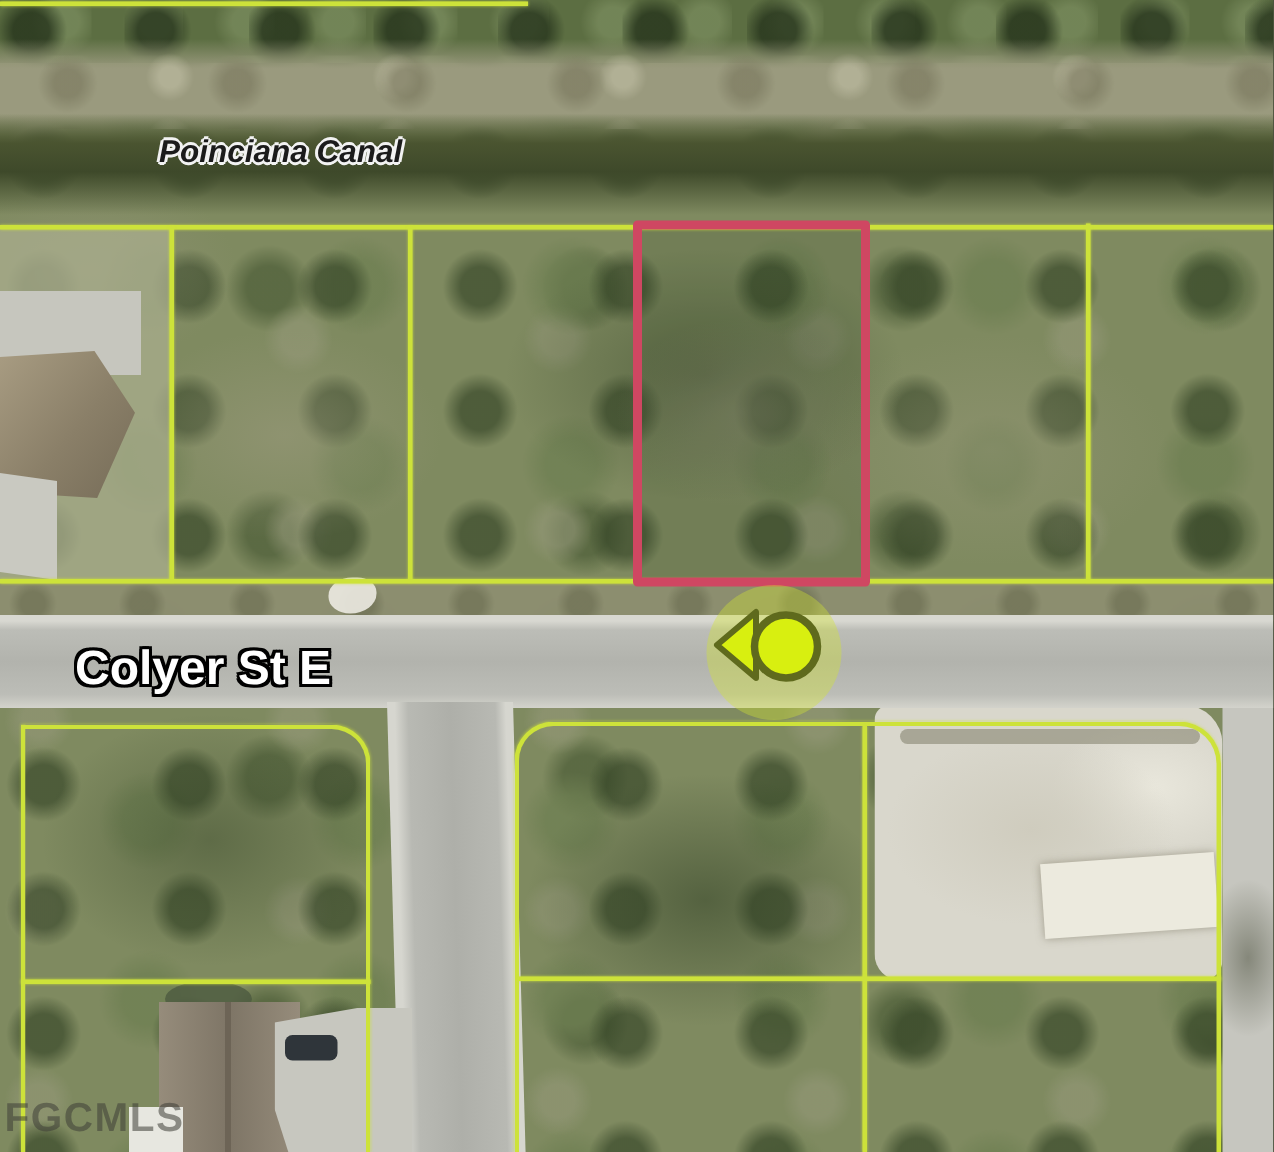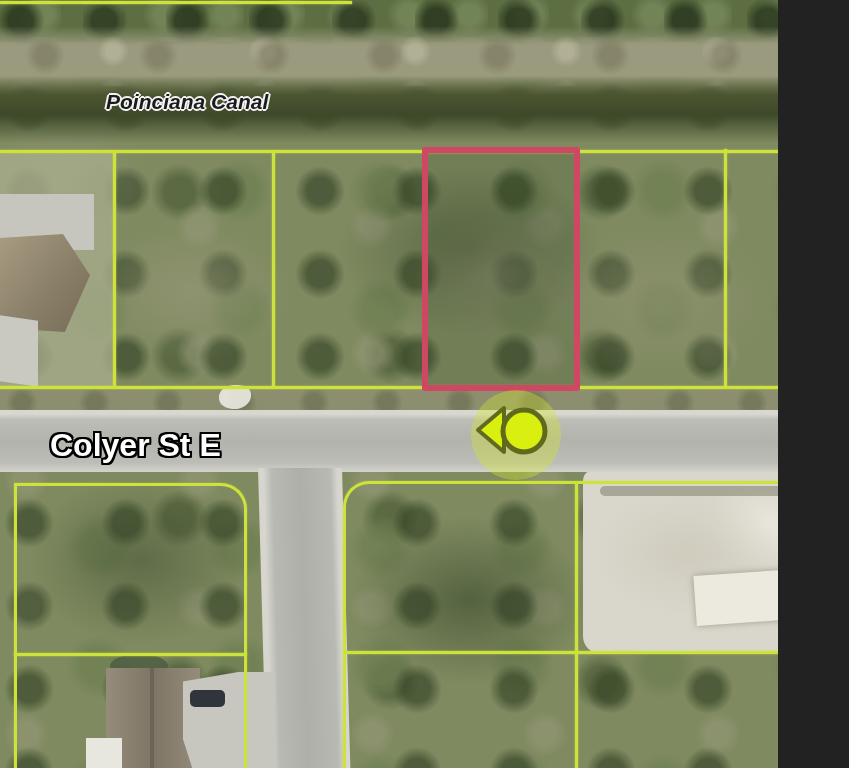--- a/index.html
+++ b/index.html
@@ -1,17 +1,17 @@
 <!DOCTYPE html>
 <html><head>
 <meta charset="utf-8">
 <style>
   html,body{margin:0;padding:0;background:#222;}
   #stage{
-    position:relative;width:778px;height:768px;overflow:hidden;
+    position:relative;width:849px;height:768px;overflow:hidden;
     font-family:"Liberation Sans",sans-serif;
     background:#7f8a60;
   }
   #stage *{position:absolute;box-sizing:border-box;}
 
   
   .mottle{
     left:0;top:0;width:849px;height:768px;
     background-image:
       radial-gradient(circle at 30% 30%, rgba(52,68,38,.65) 0 13px, rgba(52,68,38,0) 25px),
@@ -152,14 +152,15 @@
   <div class="subject"></div>
 
   <svg class="marker-svg" width="130" height="125" viewBox="0 0 130 125">
     <circle cx="61" cy="63" r="45" fill="rgba(210,228,50,0.38)"></circle>
     <polygon points="23,58 49,36 49,80" fill="#d8ef10" stroke="#5f6a1d" stroke-width="4" stroke-linejoin="round"></polygon>
     <circle cx="69" cy="59" r="21" fill="#d8ef10" stroke="#5f6a1d" stroke-width="5"></circle>
   </svg>
 
   <div class="lbl canal-lbl">Poinciana Canal</div>
   <div class="lbl street-lbl">Colyer St E</div>
+  <div class="lbl watermark">FGCMLS</div>
 
 </div>
 
 </body></html>

